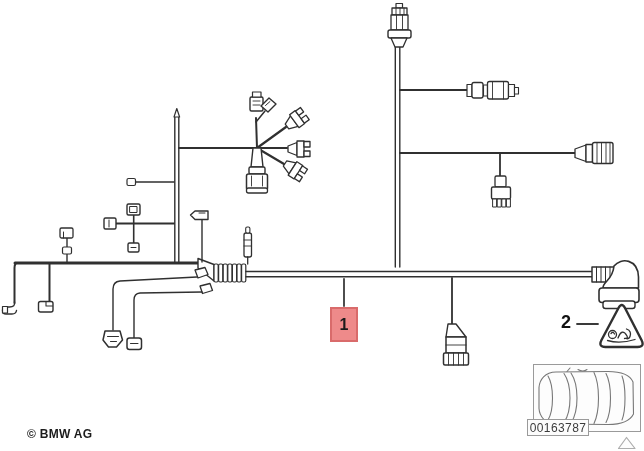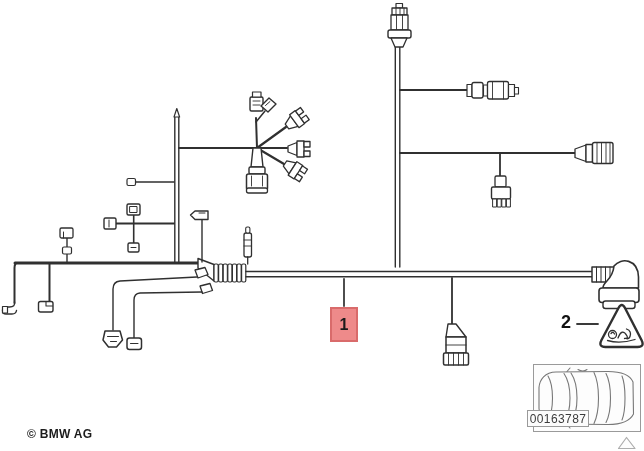--- a/index.html
+++ b/index.html
@@ -10,21 +10,21 @@
             background:#ee8a8a;border:2px solid #d96b6b;box-sizing:border-box;
             display:flex;align-items:center;justify-content:center;
             font-weight:bold;font-size:16px;color:#1a1a1a;cursor:pointer;}
   .callout2{position:absolute;left:556px;top:311px;width:20px;height:22px;
             display:flex;align-items:center;justify-content:center;
             font-weight:bold;font-size:18px;color:#111;cursor:pointer;}
   .copyright{position:absolute;left:27px;top:419px;font-size:12px;font-weight:bold;
              color:#1c1c1c;letter-spacing:0.3px;margin-top:8px;}
   .thumb{position:absolute;left:533px;top:364px;width:108px;height:68px;
          border:1px solid #9a9a9a;box-sizing:border-box;background:#fdfdfd;cursor:pointer;}
-  .imgnum{position:absolute;left:527px;top:410px;width:62px;height:17px;
+  .imgnum{position:absolute;left:527px;top:419px;width:62px;height:17px;
           border:1px solid #9a9a9a;box-sizing:border-box;background:#fcfcfc;
           display:flex;align-items:center;justify-content:center;
           font-size:12px;color:#3c3c3c;letter-spacing:0.4px;}
 </style>
 </head>
 <body>
 
 <div class="stage">
 
   <svg class="art" width="644" height="451" viewBox="0 0 644 451">

